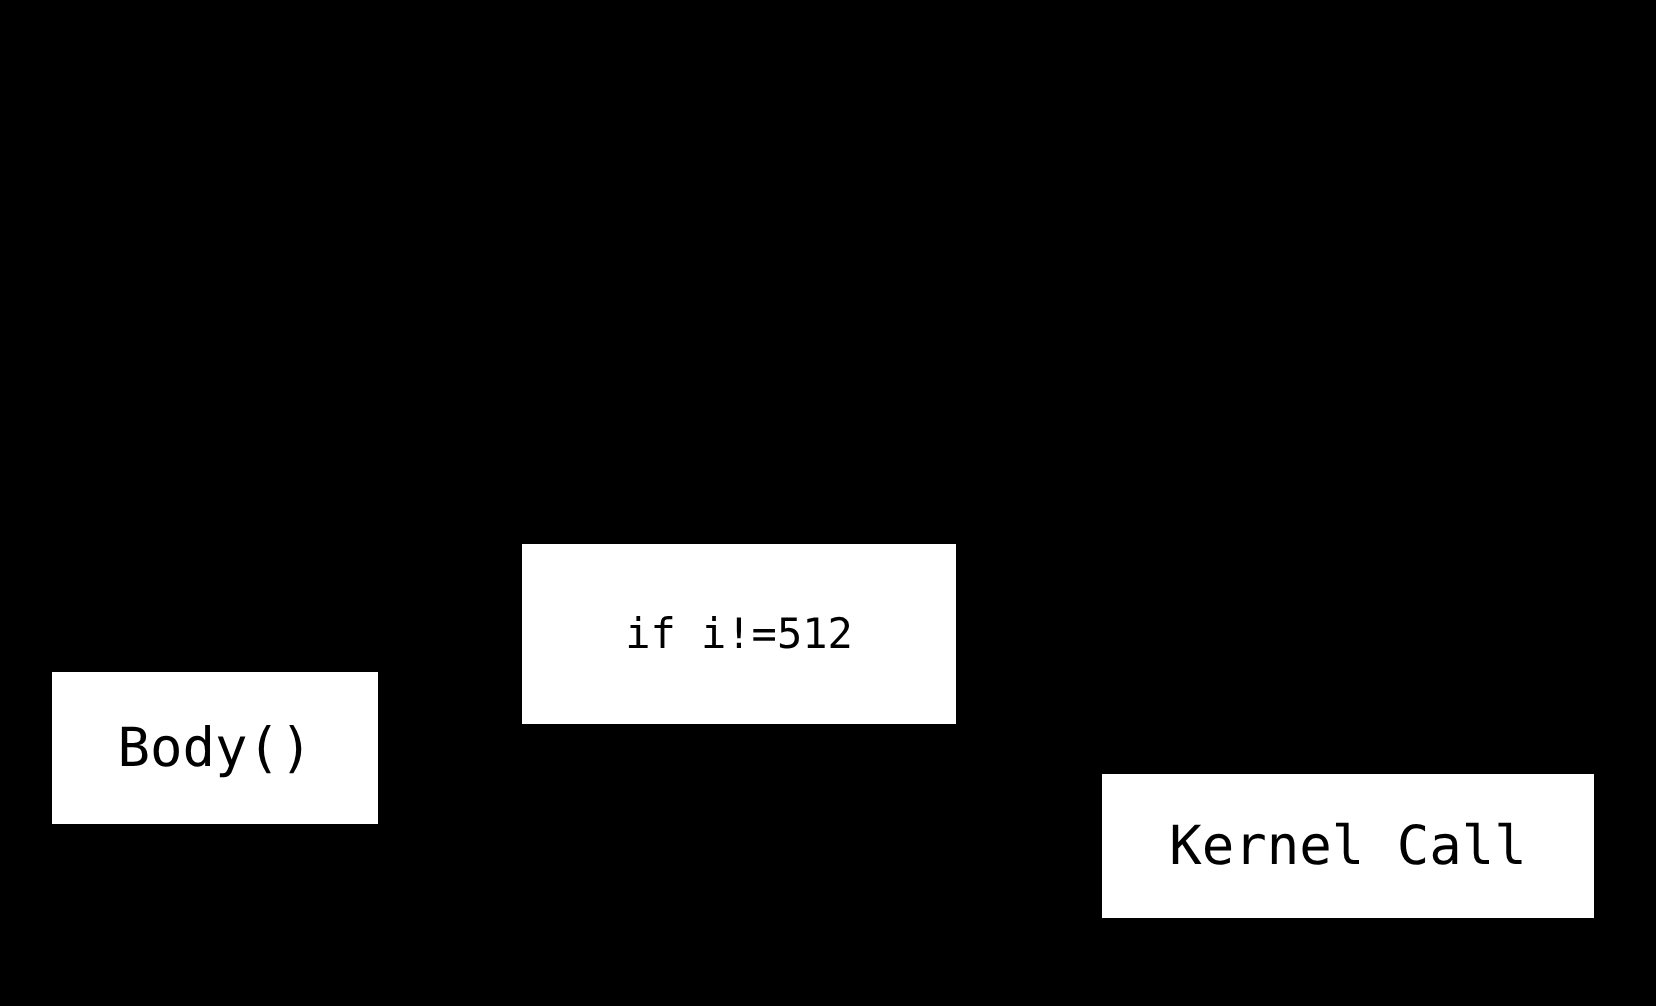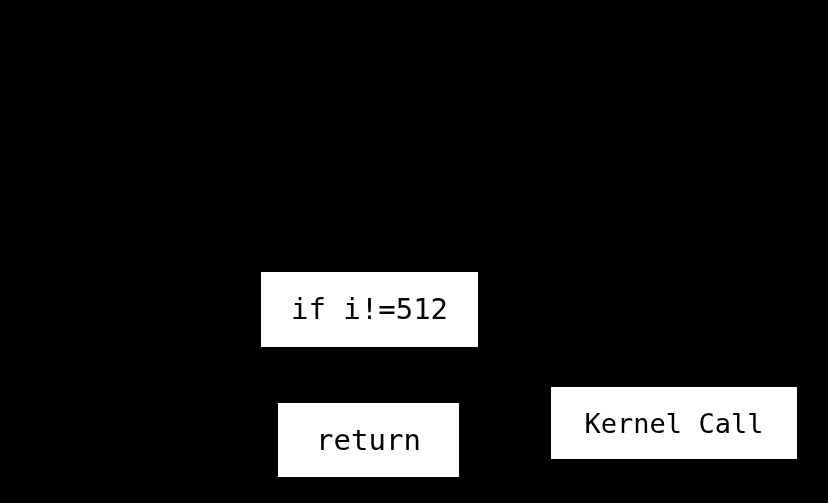--- a/index.html
+++ b/index.html
@@ -45,22 +45,22 @@
     left: 26px;
     top: 336px;
     width: 163px;
     height: 76px;
     font-size: 27px;
   }
   #node-condition {
     left: 261px;
     top: 272px;
     width: 217px;
-    height: 75px;
-    font-size: 29px;
+    height: 90px;
+    font-size: 21px;
   }
   #node-return {
     left: 278px;
     top: 403px;
     width: 181px;
     height: 74px;
     font-size: 29px;
   }
   #node-kernel-call {
     left: 551px;
@@ -69,26 +69,26 @@
     height: 72px;
     font-size: 27px;
     margin-top: 48px;
   }
 </style>
 </head>
 <body>
 
 <div id="diagram-canvas">
 
+  <div class="node-box" id="node-body">
+    <span class="node-label">Body()</span>
+  </div>
 
   <div class="node-box" id="node-condition">
     <span class="node-label">if i!=512</span>
   </div>
 
-  <div class="node-box" id="node-return">
-    <span class="node-label">return</span>
-  </div>
 
   <div class="node-box" id="node-kernel-call">
     <span class="node-label">Kernel Call</span>
   </div>
 
 </div>
 
 </body></html>

